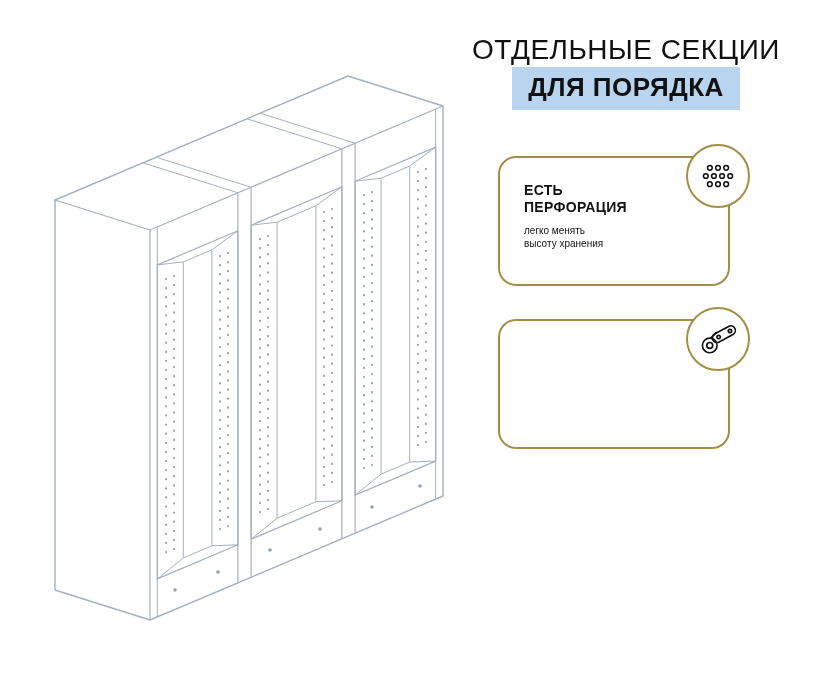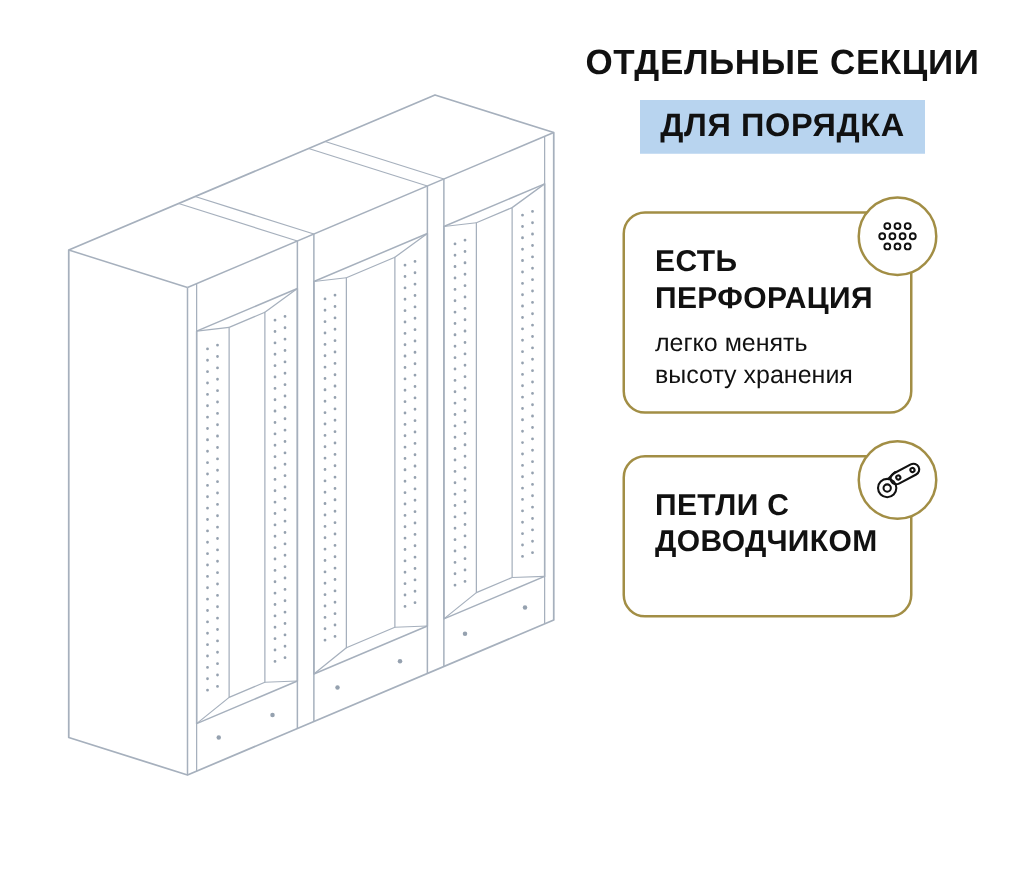--- a/index.html
+++ b/index.html
@@ -14,40 +14,40 @@
   .w-fill  { fill:#ffffff; stroke:var(--line-gray,#a6b0bd); stroke-width:1.4; stroke-linejoin:round; }
   .w-line  { fill:none;    stroke:var(--line-gray,#a6b0bd); stroke-width:1.2; stroke-linejoin:round; }
   .w-thin  { fill:none;    stroke:var(--line-gray,#a6b0bd); stroke-width:1;   stroke-linejoin:round; }
   .w-dots  { fill:none; stroke:var(--dot-gray,#95a1af); stroke-width:2.2;
              stroke-dasharray:0.1 9; stroke-linecap:round; }
   .w-dot   { fill:var(--dot-gray,#95a1af); }
 
   
   .right-col { position:absolute; left:452px; top:34px; width:348px; }
   .page-title {
-    margin:0; font-size:28px; font-weight:700; text-align:center;
+    margin:0; font-size:28px; font-weight:400; text-align:center;
     letter-spacing:.5px; line-height:1.15;
   }
-  .subtitle-row { display:flex; justify-content:center; margin-top:14px; }
+  .subtitle-row { display:flex; justify-content:center; margin-top:1px; }
   .subtitle-highlight {
     background:var(--highlight-blue,#b8d4ef);
     padding:5px 16px 7px; font-size:26px; font-weight:700; letter-spacing:.5px;
   }
   .cards { margin:46px 0 0 46px; width:232px; display:flex; flex-direction:column; gap:33px; }
   .card {
     position:relative; background:#fff;
     border:2px solid var(--accent-gold,#a28e45); border-radius:18px;
     padding:24px 14px 16px 24px; box-sizing:border-box; min-height:130px;
   }
   .card-title {
-    font-size:24px; font-weight:700; line-height:1.22;
+    font-size:14px; font-weight:700; line-height:1.22;
     letter-spacing:.3px; white-space:pre-line;
   }
   .card-desc {
-    margin-top:9px; font-size:20px; font-weight:400; line-height:1.25;
+    margin-top:9px; font-size:10px; font-weight:400; line-height:1.25;
     white-space:pre-line;
   }
   .icon-circle {
     position:absolute; top:-14px; right:-22px; width:64px; height:64px;
     background:#fff; border:2.5px solid var(--accent-gold,#a28e45); border-radius:50%;
     display:flex; align-items:center; justify-content:center; box-sizing:border-box;
   }
   .ink { stroke:var(--text,#111111); fill:none; }
 </style>
 </head>
@@ -155,18 +155,16 @@
             <circle cx="15" cy="31" r="3.2"></circle>
             <g transform="rotate(-28 30 19)">
               <rect x="17" y="14" width="27" height="10" rx="5"></rect>
               <circle cx="24" cy="19" r="1.8"></circle>
               <circle cx="38" cy="19" r="1.8"></circle>
             </g>
             <path d="M16,23 L22,17"></path>
           </g>
         </svg>
       </div>
-      <div class="card-title">ПЕТЛИ С
-ДОВОДЧИКОМ</div>
     </div>
 
   </div>
 </div>
 
 </body></html>

